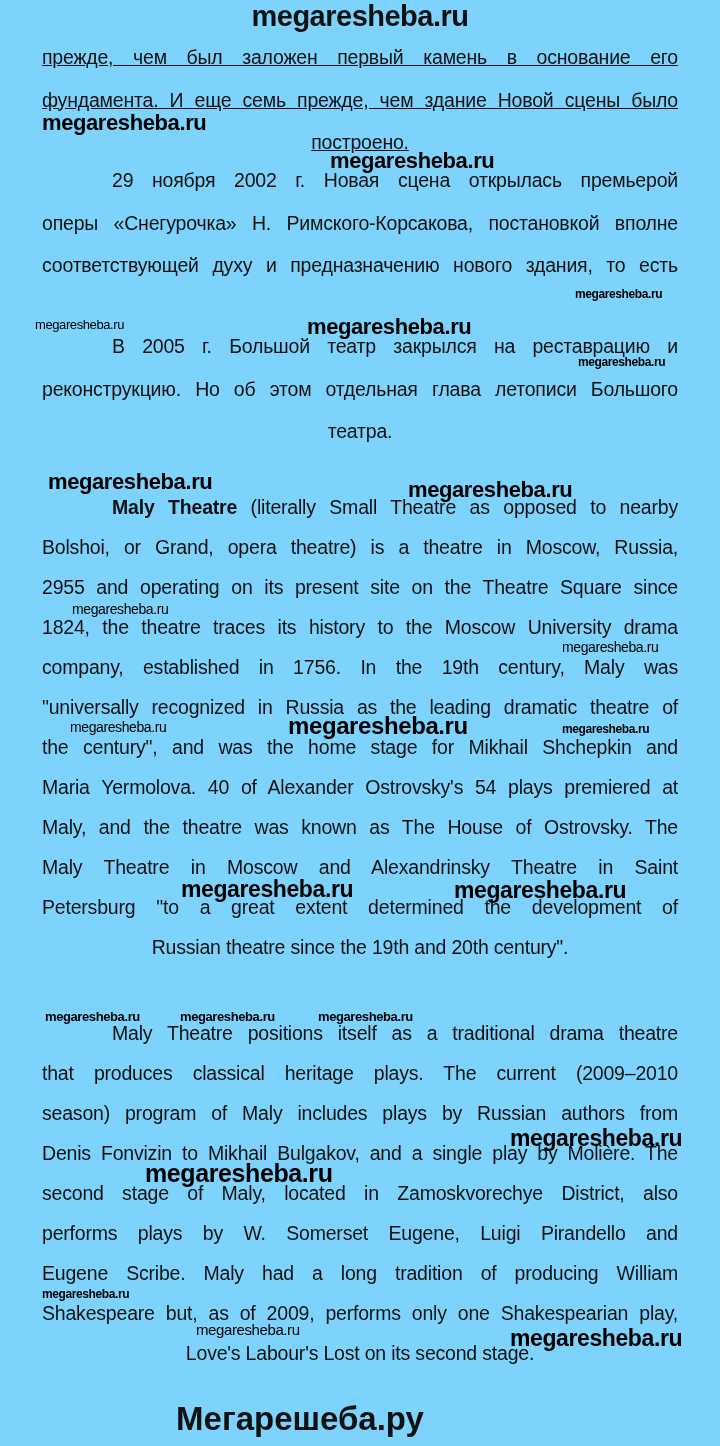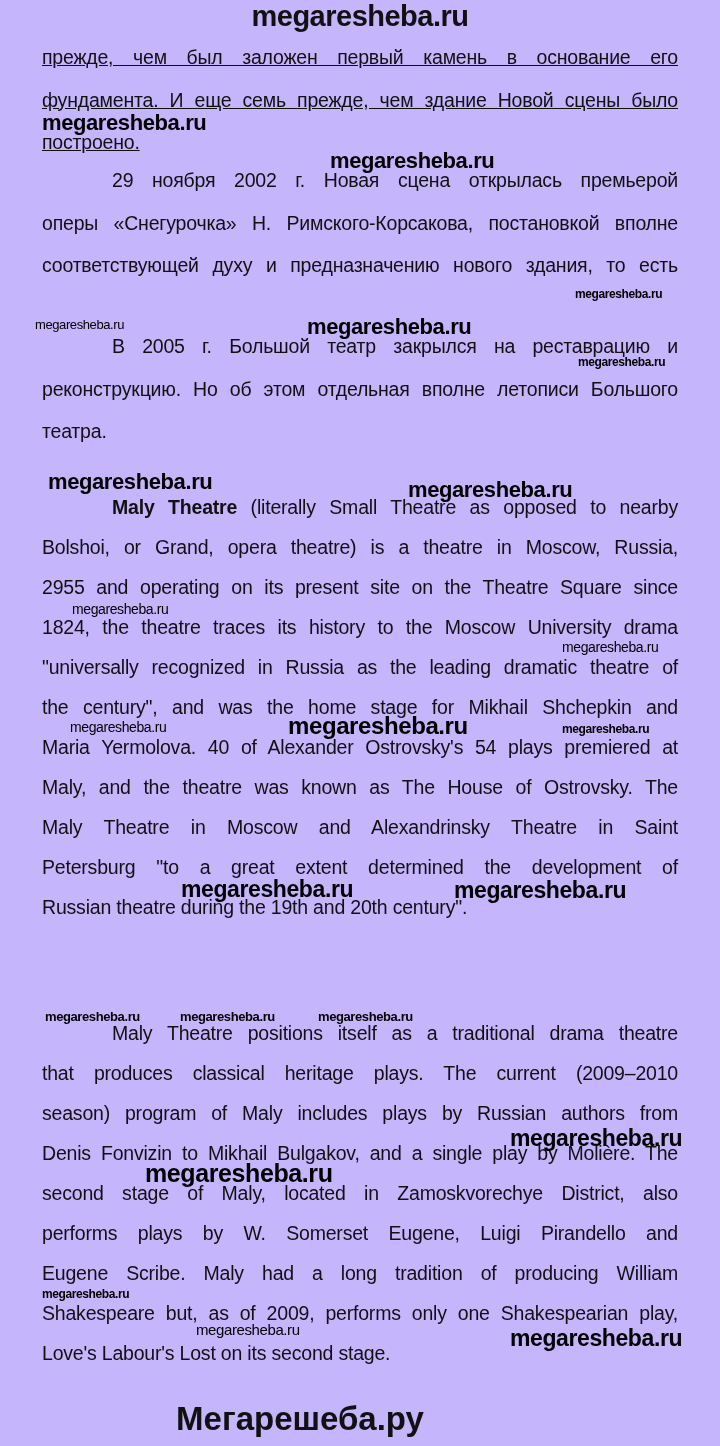--- a/index.html
+++ b/index.html
@@ -1,35 +1,35 @@
 <!DOCTYPE html>
 <html><head>
 <meta charset="utf-8">
 <style>
   html,body{margin:0;padding:0;background:#e8e8e8;}
   #page{
     position:relative;width:720px;height:1446px;margin:0 auto;
-    background:#c4b5fd;color:#111;overflow:hidden;
+    background:#7dd3fc;color:#111;overflow:hidden;
     font-family:"Liberation Sans","DejaVu Sans",sans-serif;
   }
   #doc-header{
     position:absolute;top:0;left:0;width:720px;text-align:center;
     font-size:29px;font-weight:bold;letter-spacing:-0.5px;
   }
   #doc-footer{
     position:absolute;top:1400px;left:0;width:600px;text-align:center;
     font-size:33px;font-weight:bold;
   }
   #text-layer{position:absolute;left:0;top:0;width:720px;height:1446px;}
   .para{
     position:absolute;left:42px;width:636px;
     font-size:19.5px;letter-spacing:-0.2px;
   }
   .line{text-align:justify;text-align-last:justify;white-space:normal;}
-  .line.last{text-align:left;text-align-last:auto;}
+  .line.last{text-align:center;text-align-last:auto;}
   .line b{font-weight:bold;}
   #wm-layer{position:absolute;left:0;top:0;width:720px;height:1446px;pointer-events:none;}
   .wm{
     position:absolute;white-space:nowrap;letter-spacing:-0.4px;
     font-family:"Liberation Sans","DejaVu Sans",sans-serif;color:#000;
   }
   .wm.b{font-weight:bold;}
 </style>
 </head>
 <body>
@@ -42,35 +42,36 @@
         <div class="line">фундамента. И еще семь прежде, чем здание Новой сцены было</div>
         <div class="line last">построено.</div>
       </div>
       <div class="para" style="top: 159px; line-height: 42.5px;">
         <div class="line" style="text-indent: 70px;">29 ноября 2002 г. Новая сцена открылась премьерой</div>
         <div class="line">оперы «Снегурочка» Н. Римского-Корсакова, постановкой вполне</div>
         <div class="line">соответствующей духу и предназначению нового здания, то есть</div>
       </div>
       <div class="para" style="top: 325px; line-height: 42.5px;">
         <div class="line" style="text-indent: 70px;">В 2005 г. Большой театр закрылся на реставрацию и</div>
-        <div class="line">реконструкцию. Но об этом отдельная вполне летописи Большого</div>
+        <div class="line">реконструкцию. Но об этом отдельная глава летописи Большого</div>
         <div class="line last">театра.</div>
       </div>
       <div class="para" style="top: 487px; line-height: 40px;">
         <div class="line" style="text-indent: 70px;"><b>Maly Theatre</b> (literally Small Theatre as opposed to nearby</div>
         <div class="line">Bolshoi, or Grand, opera theatre) is a theatre in Moscow, Russia,</div>
         <div class="line">2955 and operating on its present site on the Theatre Square since</div>
         <div class="line">1824, the theatre traces its history to the Moscow University drama</div>
+        <div class="line">company, established in 1756. In the 19th century, Maly was</div>
         <div class="line">"universally recognized in Russia as the leading dramatic theatre of</div>
         <div class="line">the century", and was the home stage for Mikhail Shchepkin and</div>
         <div class="line">Maria Yermolova. 40 of Alexander Ostrovsky's 54 plays premiered at</div>
         <div class="line">Maly, and the theatre was known as The House of Ostrovsky. The</div>
         <div class="line">Maly Theatre in Moscow and Alexandrinsky Theatre in Saint</div>
         <div class="line">Petersburg "to a great extent determined the development of</div>
-        <div class="line last">Russian theatre during the 19th and 20th century".</div>
+        <div class="line last">Russian theatre since the 19th and 20th century".</div>
       </div>
       <div class="para" style="top: 1013px; line-height: 40px;">
         <div class="line" style="text-indent: 70px;">Maly Theatre positions itself as a traditional drama theatre</div>
         <div class="line">that produces classical heritage plays. The current (2009–2010</div>
         <div class="line">season) program of Maly includes plays by Russian authors from</div>
         <div class="line">Denis Fonvizin to Mikhail Bulgakov, and a single play by Molière. The</div>
         <div class="line">second stage of Maly, located in Zamoskvorechye District, also</div>
         <div class="line">performs plays by W. Somerset Eugene, Luigi Pirandello and</div>
         <div class="line">Eugene Scribe. Maly had a long tradition of producing William</div>
         <div class="line">Shakespeare but, as of 2009, performs only one Shakespearian play,</div>

